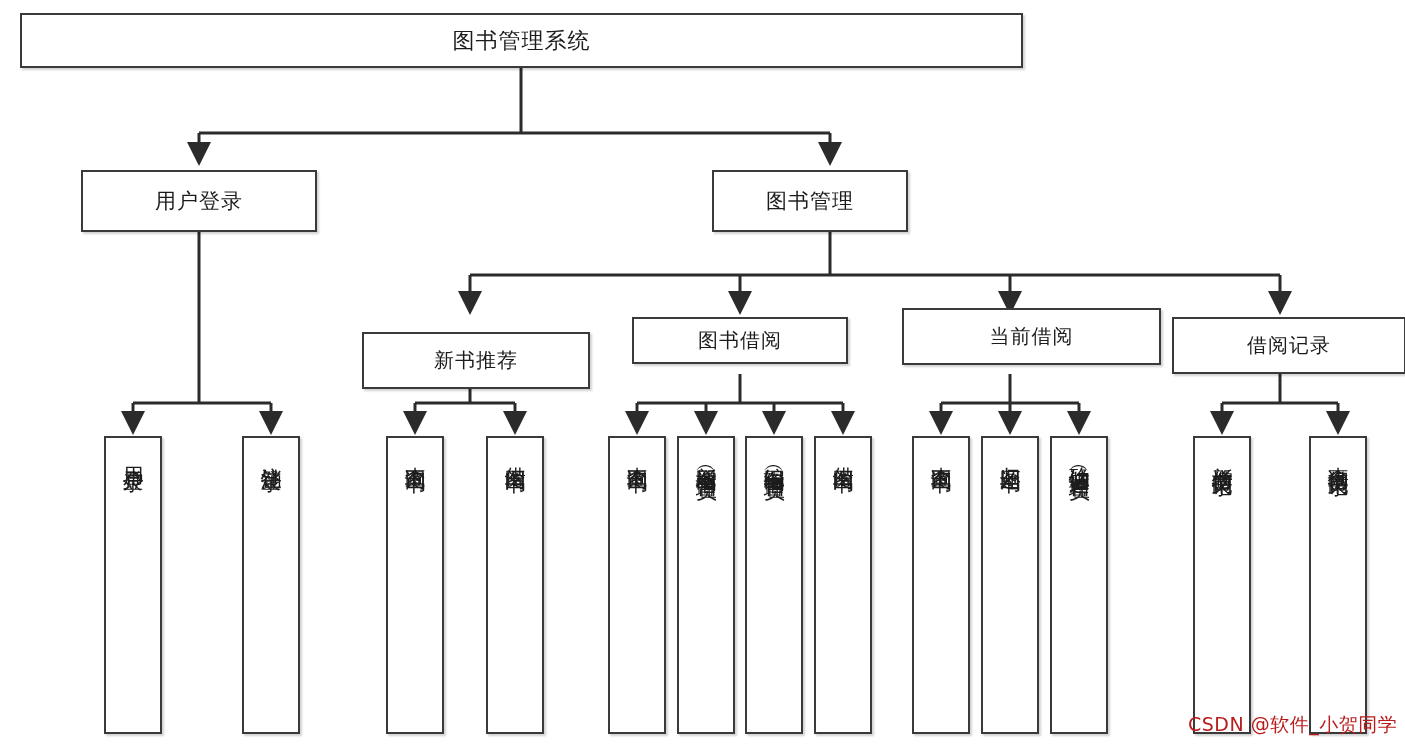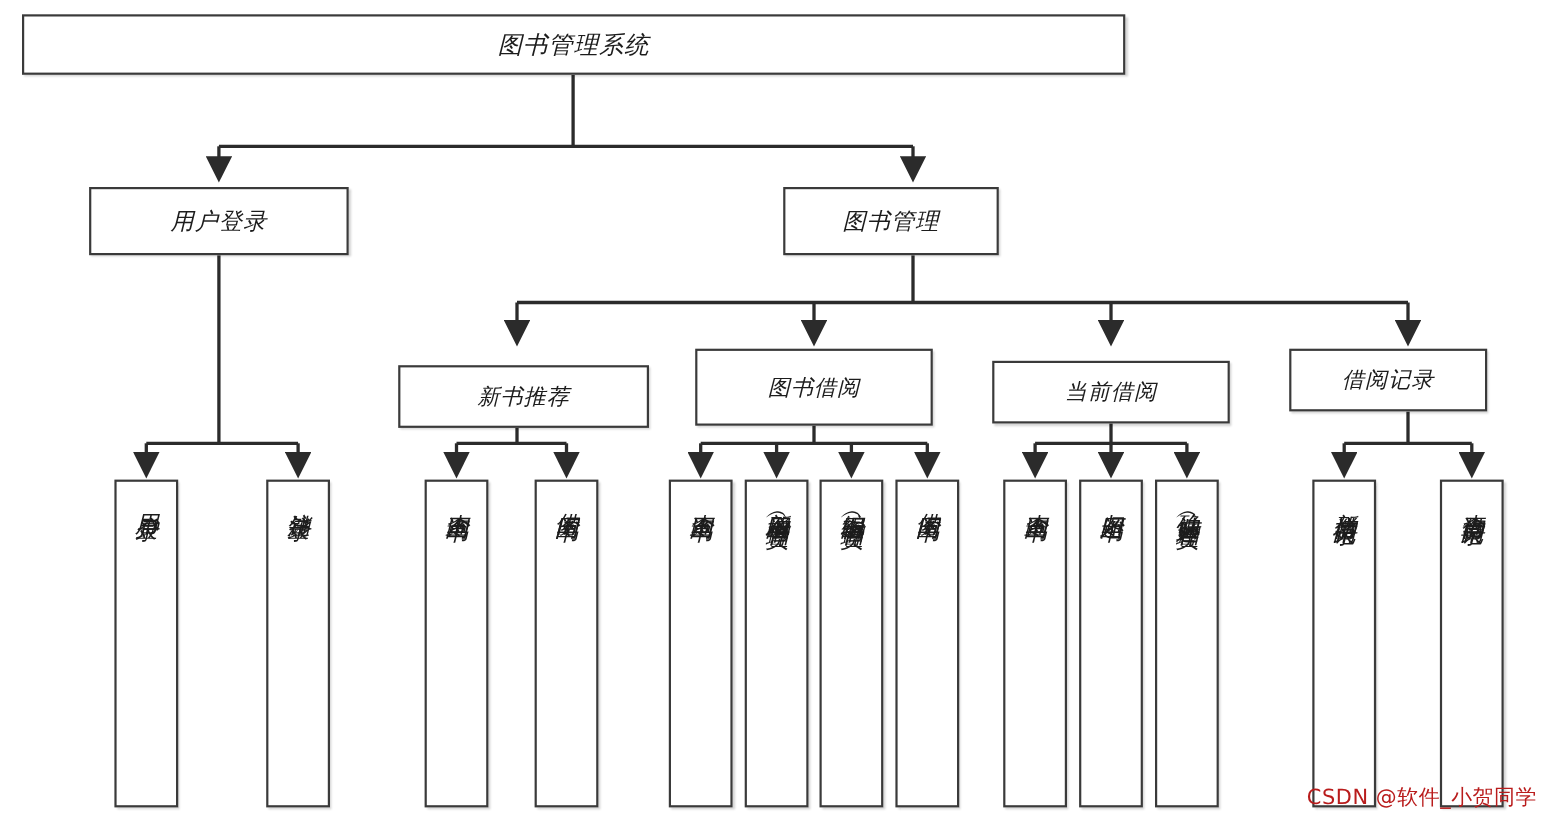--- a/index.html
+++ b/index.html
@@ -33,21 +33,20 @@
     display: flex;
     align-items: center;
     justify-content: center;
     color: #1c1c1c;
     z-index: 2;
   }
   .node-label {
     display: block;
     white-space: nowrap;
     letter-spacing: 1px;
-    font-style: italic;
   }
   .node.root .node-label { font-size: 22px; }
   .node.branch .node-label { font-size: 21px; }
   .node.group .node-label { font-size: 20px; }
 
   .node.leaf {
     align-items: flex-start;
     justify-content: center;
     padding-top: 12px;
   }
@@ -138,29 +137,29 @@
   </div>
 
   <div class="node branch" style="left:712px; top:170px; width:196px; height:62px;">
     <span class="node-label">图书管理</span>
   </div>
 
   <div class="node group" style="left:362px; top:332px; width:228px; height:57px;">
     <span class="node-label">新书推荐</span>
   </div>
 
-  <div class="node group" style="left:632px; top:317px; width:216px; height:70px;">
+  <div class="node group" style="left:632px; top:317px; width:216px; height:47px;">
     <span class="node-label">图书借阅</span>
   </div>
 
-  <div class="node group" style="left:902px; top:328px; width:216px; height:57px;">
+  <div class="node group" style="left:902px; top:308px; width:259px; height:57px;">
     <span class="node-label">当前借阅</span>
   </div>
 
-  <div class="node group" style="left:1172px; top:317px; width:180px; height:57px;">
+  <div class="node group" style="left:1172px; top:317px; width:234px; height:57px;">
     <span class="node-label">借阅记录</span>
   </div>
 
   <div class="node leaf" style="left:104px; top:436px; width:58px; height:298px;">
     <span class="node-label">用户登录</span>
   </div>
 
   <div class="node leaf" style="left:242px; top:436px; width:58px; height:298px;">
     <span class="node-label">注销登录</span>
   </div>

